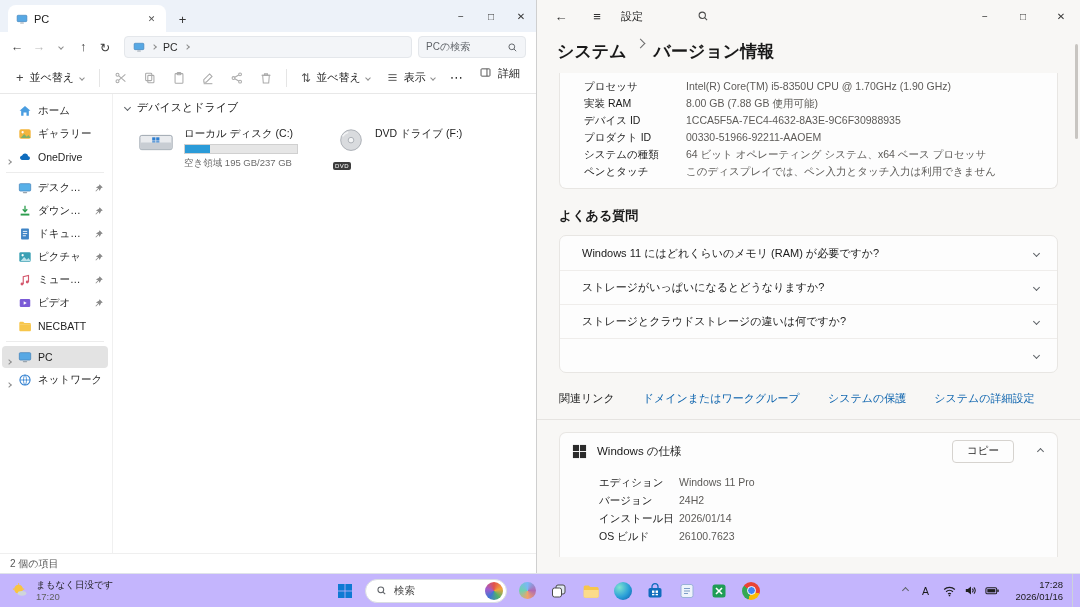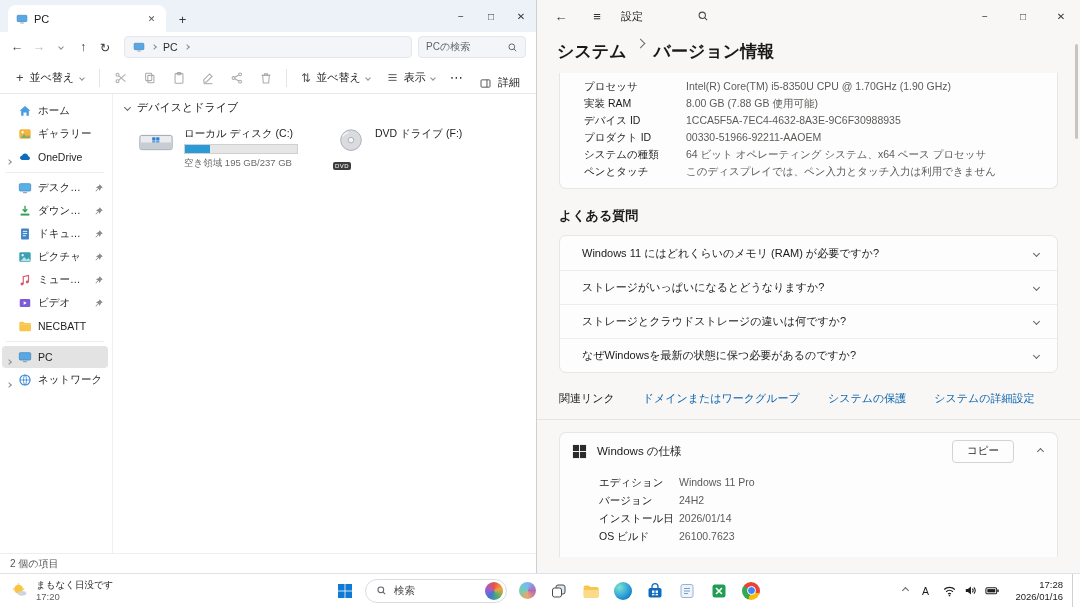--- a/index.html
+++ b/index.html
@@ -28,21 +28,21 @@
   .xnavbtn.dis{color:#bcbcbc}
   .xaddress{flex:1;height:22px;background:#f3f5f8;border:1px solid #e4e7eb;border-radius:4px;margin:0 6px 0 8px;display:flex;align-items:center;padding:0 8px;gap:7px;font-size:10.5px;color:#2b2b2b}
   .xsearch{width:108px;height:22px;background:#f3f5f8;border:1px solid #e4e7eb;border-radius:4px;display:flex;align-items:center;justify-content:space-between;padding:0 7px;font-size:10px;color:#5f6368;margin-right:4px}
   .xcmd{height:32px;background:#fff;border-bottom:1px solid #e8e8e8;display:flex;align-items:center;padding:0 8px;gap:2px;flex:none}
   .xnew{display:flex;align-items:center;gap:6px;font-size:11px;padding:0 8px;height:24px;border-radius:4px;color:#1a1a1a}
   .xnew .pl{color:#444;font-size:13px;line-height:1}
   .xsep{width:1px;height:18px;background:#e5e5e5;margin:0 5px;flex:none}
   .xcicon{width:27px;height:24px;display:flex;align-items:center;justify-content:center;border-radius:4px;flex:none}
   .xdrop{display:flex;align-items:center;gap:5px;font-size:11px;padding:0 7px;height:24px;border-radius:4px;color:#1a1a1a}
   .xmore{width:26px;height:24px;display:flex;align-items:center;justify-content:center;font-size:13px;color:#333;border-radius:4px}
-  .xdetails{margin-left:auto;display:flex;align-items:flex-end;gap:6px;font-size:11px;height:24px;padding:0 8px;border-radius:4px}
+  .xdetails{margin-left:auto;display:flex;align-items:flex-start;gap:6px;font-size:11px;height:24px;padding:0 8px;border-radius:4px}
   .xbody{flex:1;display:flex;min-height:0}
   .xside{width:113px;padding:6px 4px 0 2px;border-right:1px solid #f0f0f0;overflow:hidden;flex:none}
   .xitem{height:22px;display:flex;align-items:center;gap:6px;padding:0 4px 0 16px;border-radius:4px;position:relative;margin-bottom:1px;font-size:10.5px;color:#1f1f1f}
   .xitem.sel{background:#e3e3e3}
   .xitem .lbl{overflow:hidden;text-overflow:ellipsis;white-space:nowrap}
   .xitem .ic{width:14px;height:14px;flex:none;display:flex}
   .xitem .gchev{position:absolute;left:5px;top:8px}
   .xitem .pin{margin-left:auto;width:11px;height:11px;flex:none;display:flex}
   .xsep-h{height:1px;background:#ececec;margin:4px 4px}
   .xfiles{flex:1;padding:6px 10px;position:relative}
@@ -85,21 +85,21 @@
   .wshead{height:36px;display:flex;align-items:center;padding:0 14px 0 12px;gap:10px}
   .wstitle{font-size:11.5px;flex:1}
   .copybtn{width:62px;height:23px;border:1px solid #d6d3cf;background:#fdfdfd;border-radius:4px;font-size:10.5px;color:#1a1a1a;display:flex;align-items:center;justify-content:center;font-family:Liberation Sans, sans-serif;margin-right:14px}
   .wsrows{padding:4px 12px 12px 39px}
   .wsrow{display:flex;font-size:10.5px;line-height:18px}
   .wsrow .l{width:80px;flex:none;color:#1b1b1b}
   .wsrow .v{color:#5d5b58}
   .sscroll{position:absolute;right:2px;top:44px;width:3px;height:95px;background:#c8c5c1;border-radius:2px}
 
   
-  #taskbar{position:absolute;left:0;top:573px;width:1080px;height:34px;background:#ffffff;border-top:1px solid #dfe3e9;display:flex;align-items:center}
+  #taskbar{position:absolute;left:0;top:573px;width:1080px;height:34px;background:#c4b5fd;border-top:1px solid #dfe3e9;display:flex;align-items:center}
   .widget{display:flex;align-items:center;gap:7px;padding:0 10px;height:100%}
   .wtext{display:flex;flex-direction:column;justify-content:center;line-height:11.5px}
   .wl1{font-size:9.5px;color:#1a1a1a}
   .wl2{font-size:9.5px;color:#606060}
   .tcenter{position:absolute;left:330px;top:0;height:100%;display:flex;align-items:center;gap:2px}
   .tbtn{width:30px;height:28px;border-radius:4px;display:flex;align-items:center;justify-content:center;flex:none}
   .searchpill{width:142px;height:24px;background:#fff;border:1px solid #d9dde2;border-radius:13px;display:flex;align-items:center;padding:0 3px 0 10px;gap:7px;margin:0 3px}
   .stext{font-size:10.5px;color:#474747;flex:1}
   .sball{width:18px;height:18px;border-radius:50%;background:conic-gradient(#e2524a,#f2a33c,#4fb06d,#3f77d4,#a45ccc,#e2524a);flex:none}
   .copilotic{width:17px;height:17px;border-radius:50%;background:conic-gradient(#7ab8f5,#b06ab3,#f0a36a,#6fd0b0,#7ab8f5)}
@@ -492,21 +492,20 @@
         </div>
       <div class="frow">
           <span class="nw">ストレージがいっぱいになるとどうなりますか?</span>
           <i class="chev down"></i>
         </div>
       <div class="frow">
           <span class="nw">ストレージとクラウドストレージの違いは何ですか?</span>
           <i class="chev down"></i>
         </div>
       <div class="frow">
-          <span class="nw">なぜWindowsを最新の状態に保つ必要があるのですか?</span>
           <i class="chev down"></i>
         </div>
     </div>
 
     <div class="related">
       <span class="nw">関連リンク</span>
       <span class="rlink nw">ドメインまたはワークグループ</span>
       <span class="rlink nw">システムの保護</span>
       <span class="rlink nw">システムの詳細設定</span>
     </div>

